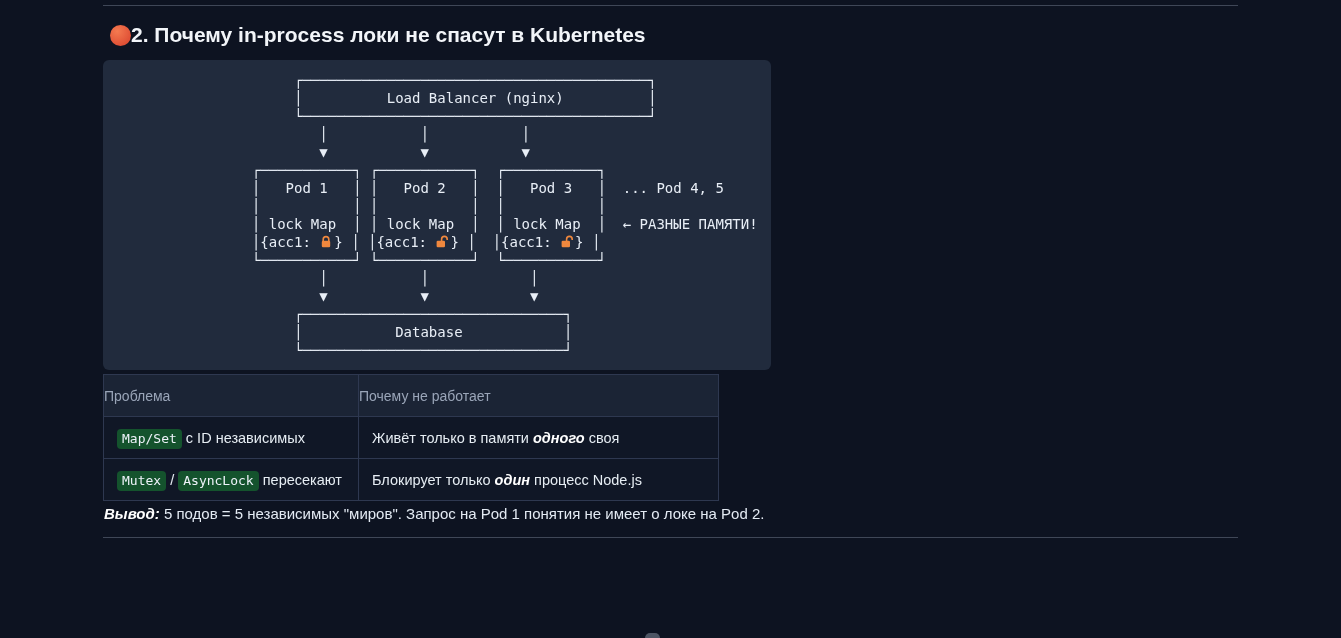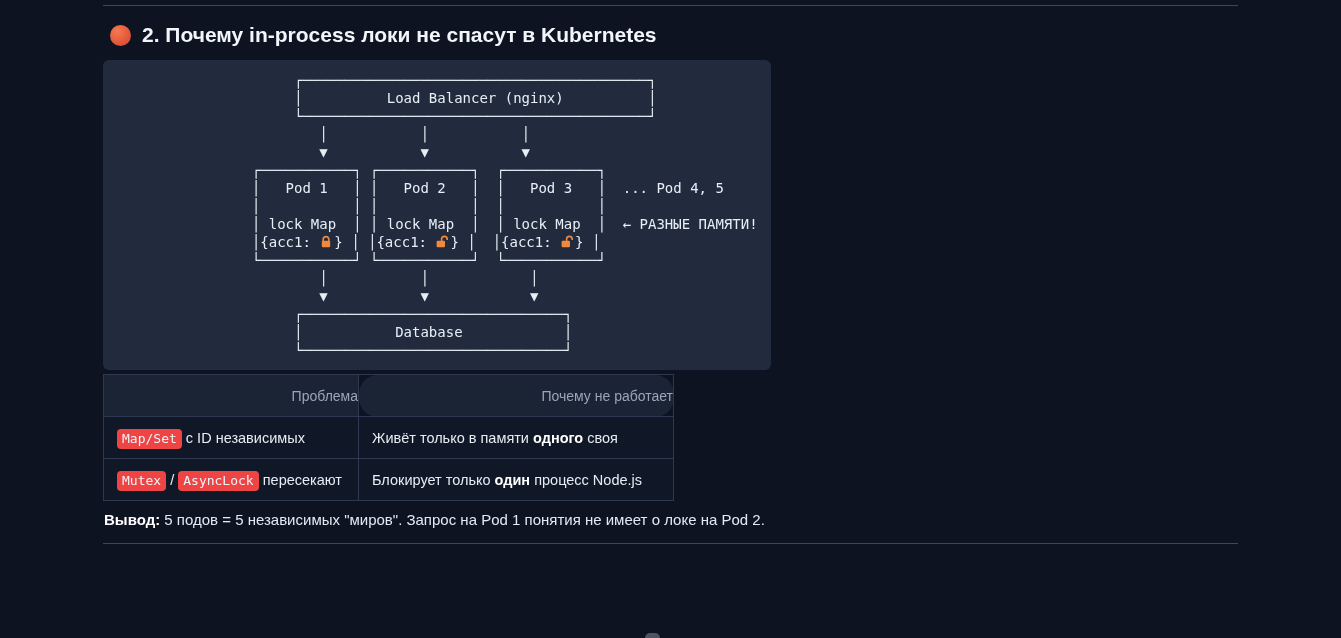--- a/index.html
+++ b/index.html
@@ -10,21 +10,21 @@
     font-family:"Liberation Sans", sans-serif;
     overflow:hidden;
     position:relative;
   }
   .page { position:absolute; left:103px; top:0; width:1135px; }
   .rule { border:none; border-top:1px solid #3f4757; width:100%; }
   .rule-top { margin-top:5px; }
   .rule-bottom { margin-top:15px; }
 
   .heading {
-    display:flex; align-items:center; gap:11px;
+    display:flex; align-items:center; 
     margin:17px 0 13px 7px;
     font-size:21px; font-weight:bold; color:#f2f5f9;
   }
   .dot {
     width:21px; height:21px; border-radius:50%;
     background:radial-gradient(circle at 35% 30%, #f47a50, #d8402b);
     flex:0 0 auto;
   }
 
   .panel {
@@ -46,46 +46,46 @@
     border-collapse:collapse;
     margin-top:4px;
     width:570px;
     table-layout:fixed;
   }
   .tbl th {
     width:255px; height:42px;
     background:#1b2435;
     color:#9aa5b8;
     font-weight:normal; font-size:14px;
-    text-align:right;
+    text-align:left;
     border:1px solid #2e3850;
   }
-  .tbl th + th { width:315px;border-radius:19px; }
+  .tbl th + th { width:360px; }
   .tbl td {
     height:42px;
     background:#101726;
     border:1px solid #2e3850;
     padding:0 13px;
     font-size:14.5px;
     vertical-align:middle;
     color:#e6edf3;
     white-space:nowrap;
   }
   .tbl code, .tbl .chip {
     font-family:"DejaVu Sans Mono", monospace;
     font-size:13px;
-    background:#ef4444;
+    background:#14532d;
     border-radius:4px;
     padding:2px 5px 3px;
     color:#eef3fa;
   }
-  .tbl strong, .conclusion strong { font-weight:bold; color:#ffffff; }
+  .tbl strong, .conclusion strong { font-weight:bold; color:#ffffff;font-style:italic; }
 
   .conclusion {
-    margin-top:10px;
+    margin-top:4px;
     font-size:15px;
     color:#e3eaf3;
     padding-left:1px;
   }
   .next-sliver {
     position:absolute;
     left:645px; top:633px;
     width:15px; height:5px;
     border-radius:8px 8px 0 0;
     background:#4d5564;

